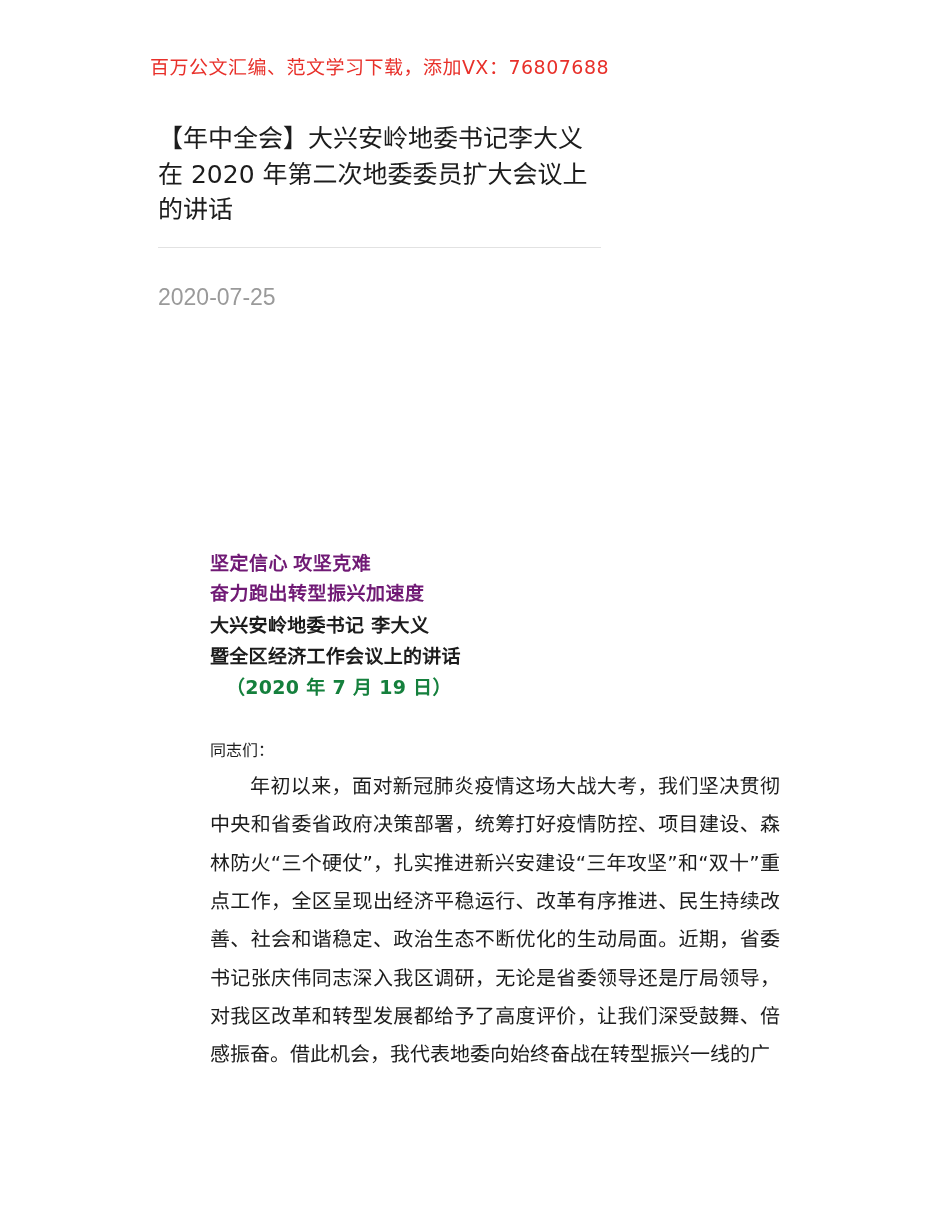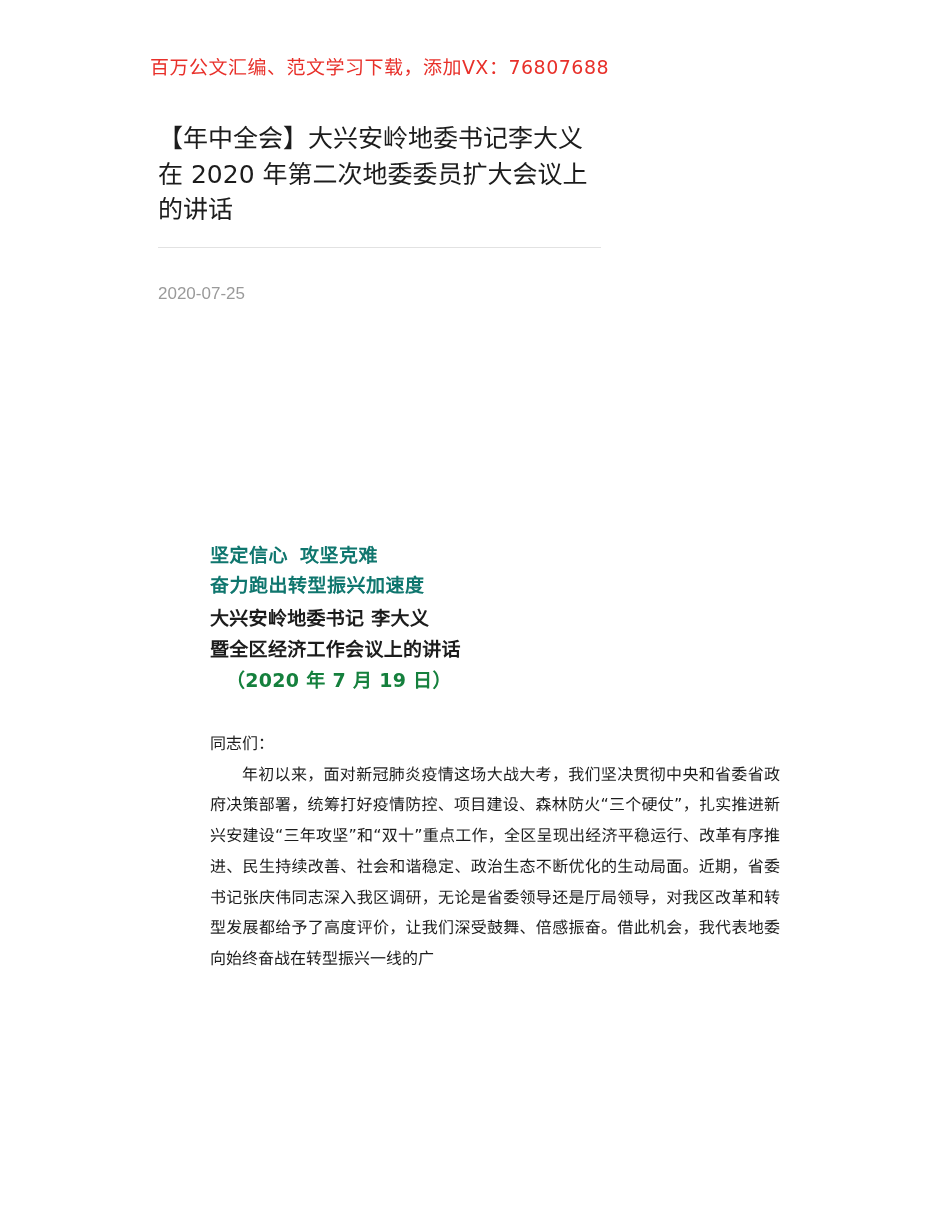--- a/index.html
+++ b/index.html
@@ -39,37 +39,37 @@
     font-size: 25px;
     line-height: 1.42;
     color: #1c1c1c;
     font-weight: normal;
     margin: 0;
     font-family: "DejaVu Sans", "Liberation Sans", sans-serif;
   }
   .doc-date {
     margin: 36px 158px 0 158px;
     color: #9a9a9a;
-    font-size: 17px;
+    font-size: 23px;
     font-family: "Liberation Sans", sans-serif;
   }
   .spacer-block {
     height: 238px;
   }
   .body-wrap {
     margin: 0 158px 0 210px;
     width: 570px;
   }
   .heading-red {
-    color: #0f766e;
+    color: #701a75;
     font-weight: bold;
     font-size: 19px;
     line-height: 1.62;
     letter-spacing: 0.5px;
-    font-family: Liberation Mono, monospace;
+    font-family: Liberation Serif, serif;
   }
   .heading-sub {
     color: #1c1c1c;
     font-weight: bold;
     font-size: 19px;
     line-height: 1.62;
     letter-spacing: 0.3px;
     font-family: "DejaVu Sans", "Liberation Sans", sans-serif;
   }
   .heading-date {
@@ -82,21 +82,21 @@
     font-family: "DejaVu Sans", "Liberation Sans", sans-serif;
   }
   .salutation {
     margin-top: 34px;
     font-size: 16px;
     line-height: 1.9;
     color: #1c1c1c;
     font-family: "DejaVu Sans", "Liberation Sans", sans-serif;
   }
   .para {
-    font-size: 16px;
+    font-size: 20px;
     line-height: 1.92;
     color: #1c1c1c;
     text-indent: 2em;
     text-align: justify;
     margin: 0;
     font-family: "DejaVu Sans", "Liberation Sans", sans-serif;
   }
 </style>
 </head>
 <body>

